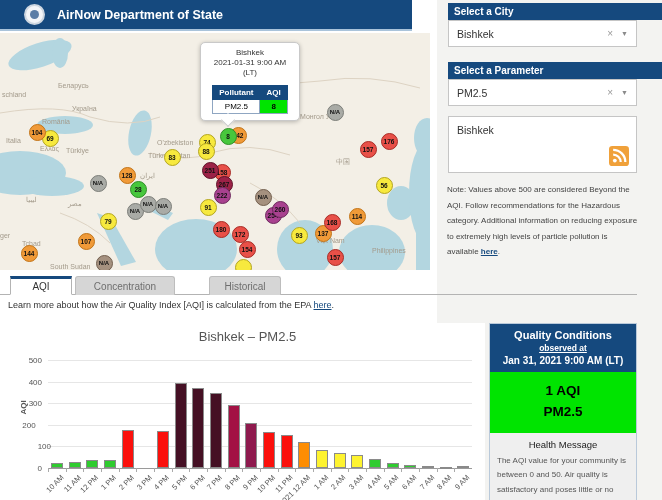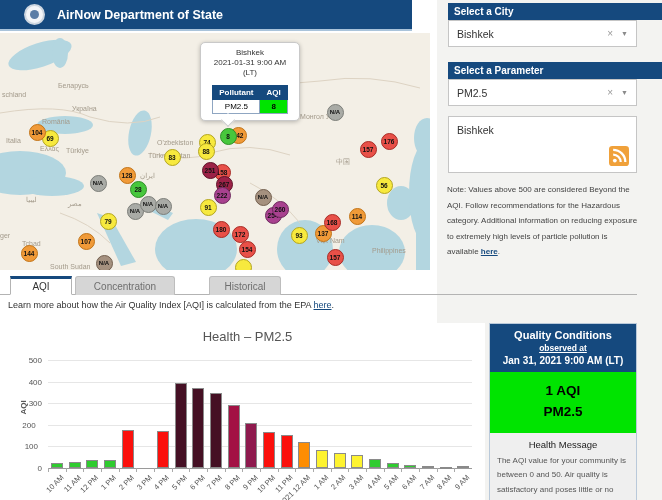--- a/index.html
+++ b/index.html
@@ -231,26 +231,26 @@
 
 <div class="tabline"></div>
 <div id="tabs">
     <div class="tab active" style="left: 10px; width: 62px;">AQI</div>
     <div class="tab inactive" style="left: 75px; width: 100px;">Concentration</div>
     <div class="tab inactive" style="left: 174px; width: 72px; margin-left: 35px;">Historical</div>
   </div>
 <div class="learn"><span>Learn more about how the Air Quality Index [AQI] is calculated from the EPA </span><a>here</a><span>.</span></div>
 
 <div class="chart" id="chart">
-  <div class="c-title">Health – PM2.5</div>
+  <div class="c-title">Bishkek – PM2.5</div>
   <div class="c-ylab">AQI</div>
 <div class="gline zero" style="left: 38px; width: 424px; top: 145px;"></div>
     <div class="ytick" style="left: 6px; top: 141px;">0</div>
     <div class="gline" style="left: 38px; width: 424px; top: 123.4px;"></div>
-    <div class="ytick" style="left: 2px; top: 119.4px;">100</div>
+    <div class="ytick" style="left: 15px; top: 119.4px;">100</div>
     <div class="gline" style="left: 38px; width: 424px; top: 101.8px;"></div>
     <div class="ytick" style="left: 6px; top: 97.8px; text-align: center;">200</div>
     <div class="gline" style="left: 38px; width: 424px; top: 80.2px;"></div>
     <div class="ytick" style="left: 6px; top: 76.2px;">300</div>
     <div class="gline" style="left: 38px; width: 424px; top: 58.6px;"></div>
     <div class="ytick" style="left: 6px; top: 54.6px;">400</div>
     <div class="gline" style="left: 38px; width: 424px; top: 37px;"></div>
     <div class="ytick" style="left: 6px; top: 33px;">500</div>
     <div class="xtick" style="left: 38px; top: 145px;"></div>
     <div class="bar" style="left: 40.8333px; width: 12px; top: 139.6px; height: 5.4px; background: rgb(47, 204, 47);"></div>

